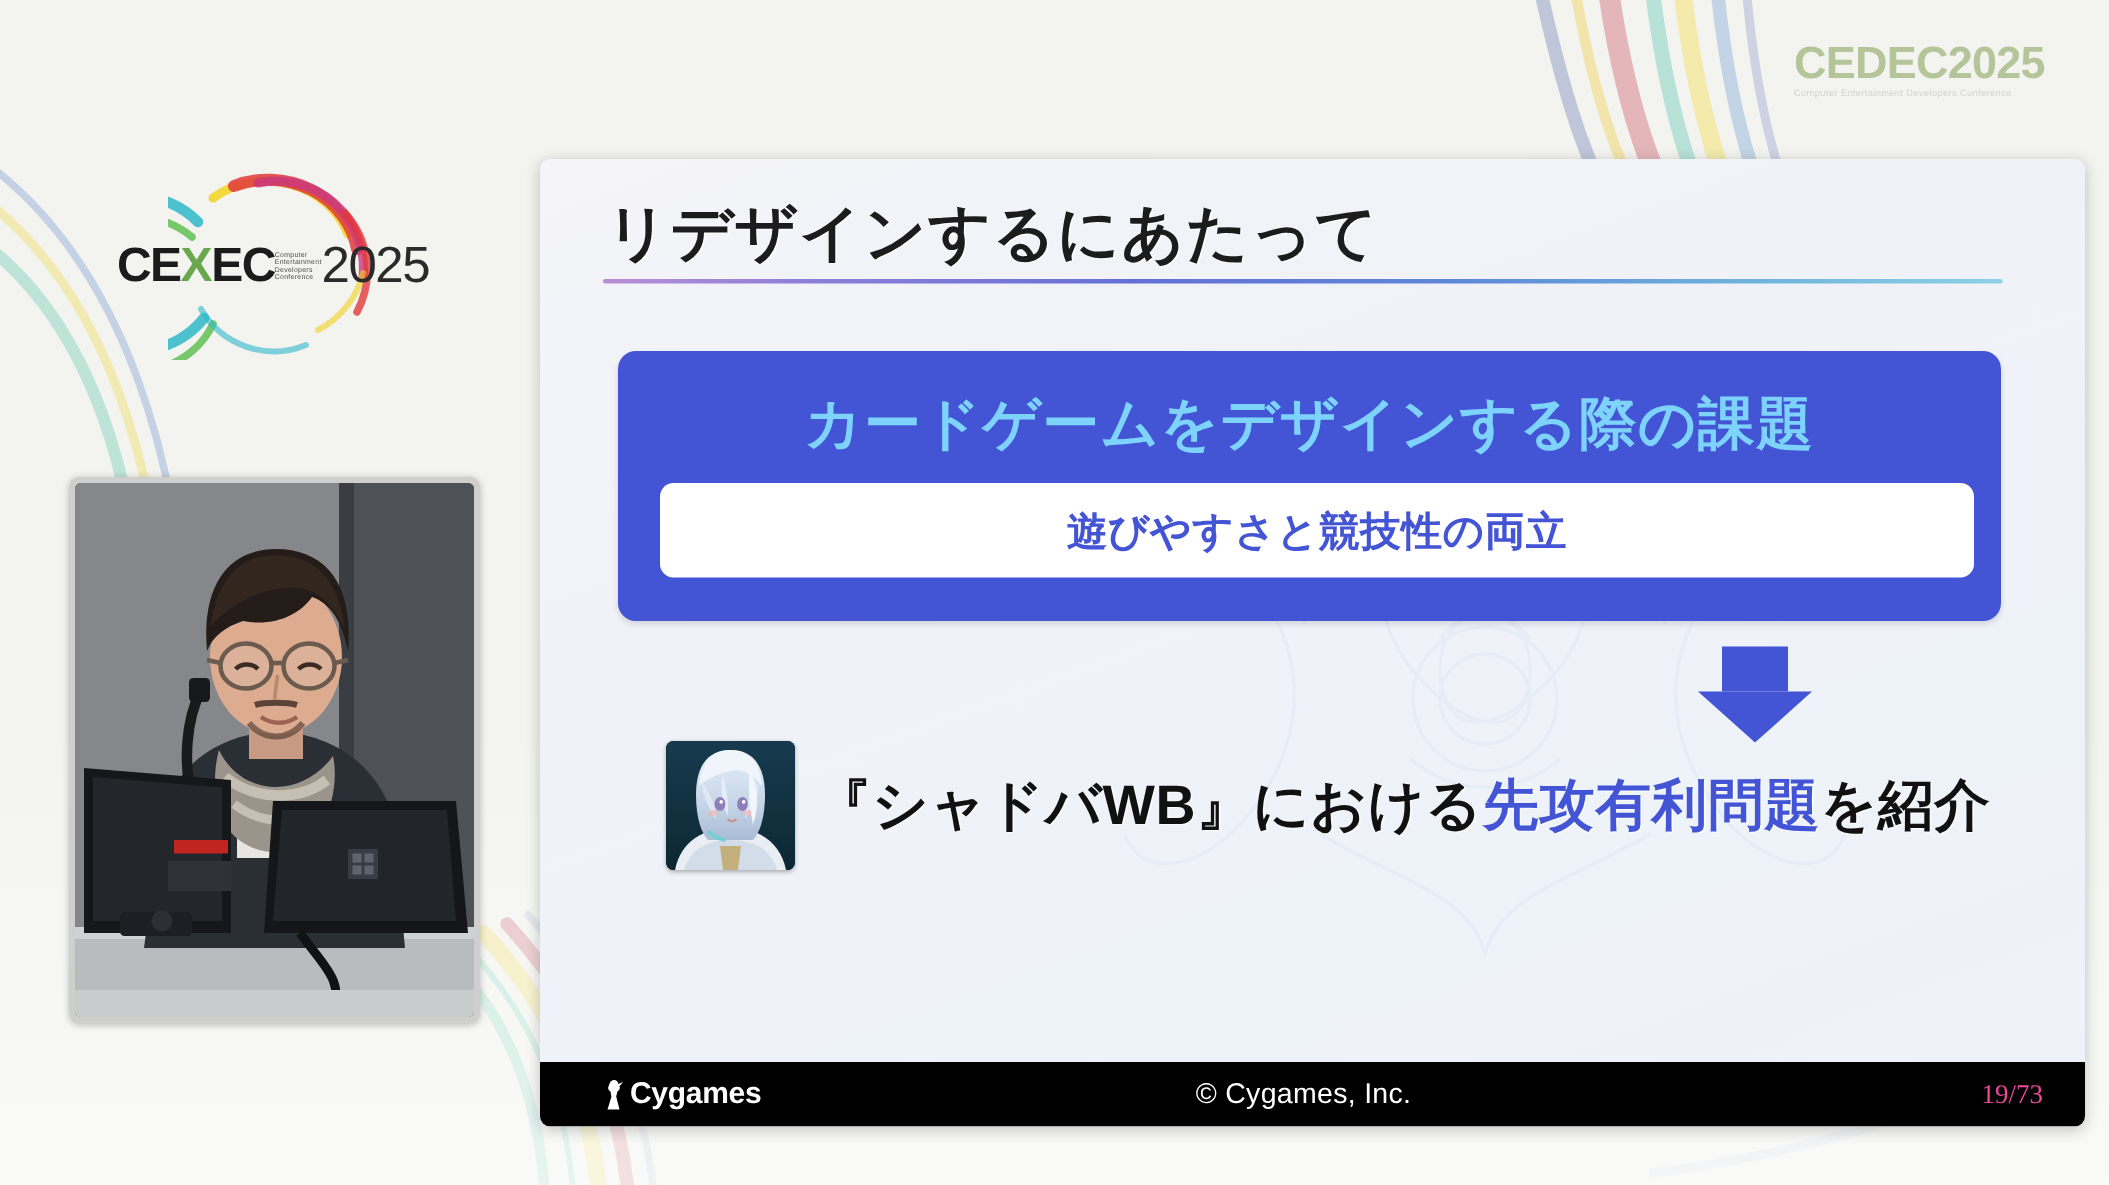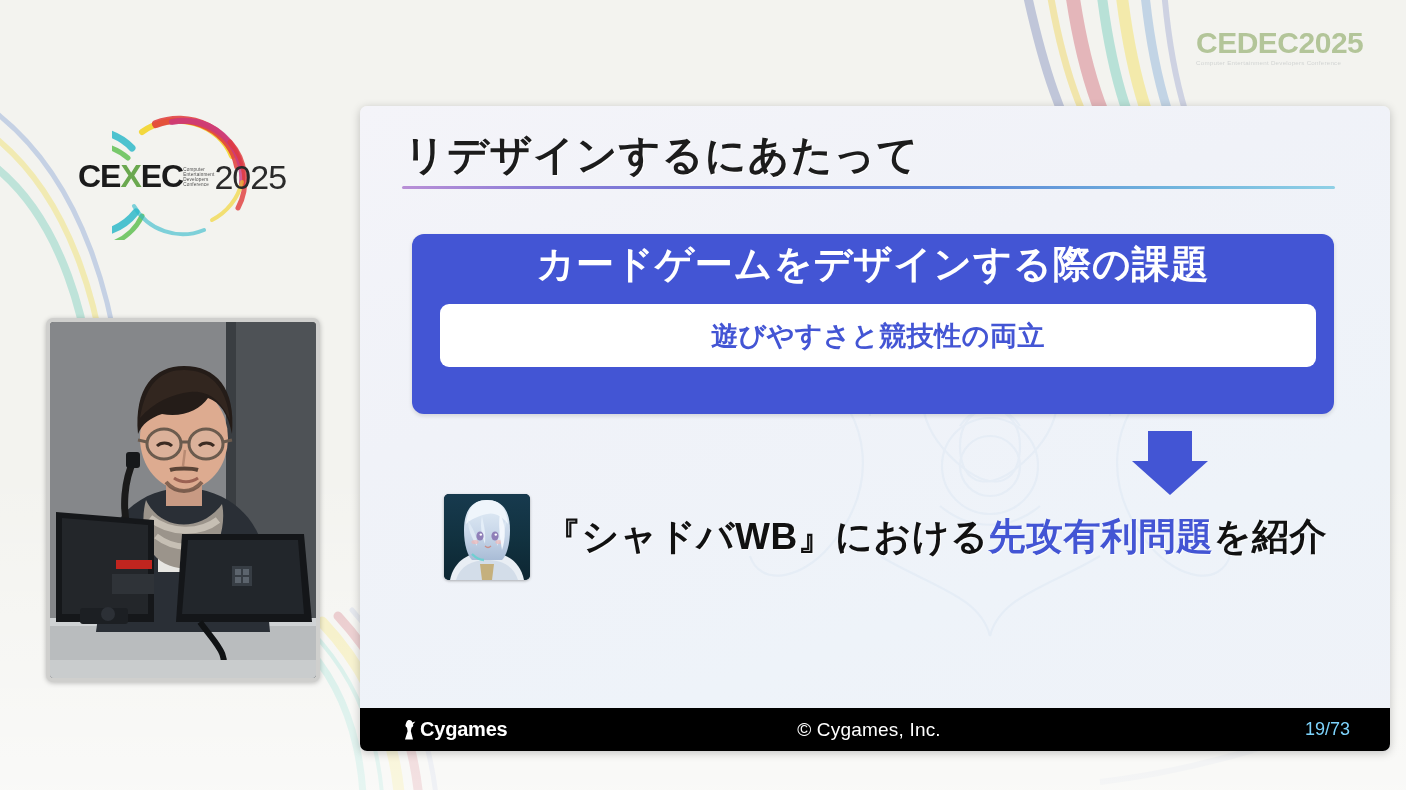--- a/index.html
+++ b/index.html
@@ -96,23 +96,23 @@
 
   
   .panel {
     position: absolute; left: 52px; top: 128px;
     width: 922px; height: 180px;
     background: #4355d4;
     border-radius: 12px;
     box-shadow: 0 2px 4px rgba(0,0,0,.13);
   }
   .panel-heading {
-    text-align: center; color: #ffffff;
+    text-align: center; color: #7dd3fc;
     font-size: 38px; font-weight: bold; letter-spacing: 1px;
-    padding-top: 5px;
+    padding-top: 23px;
   }
   .pill-row {
     display: flex; gap: 36px; padding: 14px 18px 0 28px; align-items: center;
   }
   .pill {
     flex: 1; height: 63px;
     background: #ffffff; border-radius: 9px;
     display: flex; align-items: center; justify-content: center;
     color: #4355d4; font-size: 27px; font-weight: bold; letter-spacing: .5px;
   }
@@ -157,21 +157,21 @@
     background: #000; color: #fff;
     display: flex; align-items: center; padding-left: 17px;
   }
   .cygames-logo { position:absolute; left: 42px; display:flex; align-items:center; gap:3px; }
   .cyg-mark { width:15px; height:22px; }
   .cyg-name { font-size:20px; font-weight:600; letter-spacing:-.2px; }
   .copyright {
     position:absolute; left:0; right:12px; text-align:center;
     font-size: 19px; letter-spacing:.2px;
   }
-  .pageno { position:absolute; right: 40px; font-size:18px; color:#7dd3fc; }
+  .pageno { position:absolute; right: 28px; font-size:18px; color:#ec4899;font-family:Liberation Serif, serif; }
 </style>
 </head>
 <body>
 
 <div id="stage">
 
   <svg class="bg-swirls" viewBox="0 0 1406 790" preserveAspectRatio="none">
     <defs>
       <linearGradient id="bgfade" x1="0" y1="0" x2="0" y2="1">
         <stop offset="0%" stop-color="#ffffff" stop-opacity="0"></stop>

